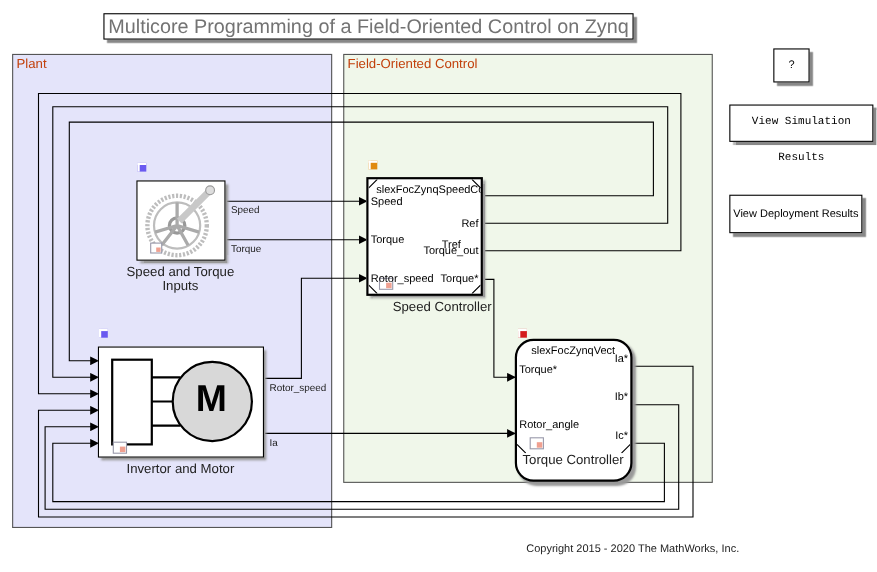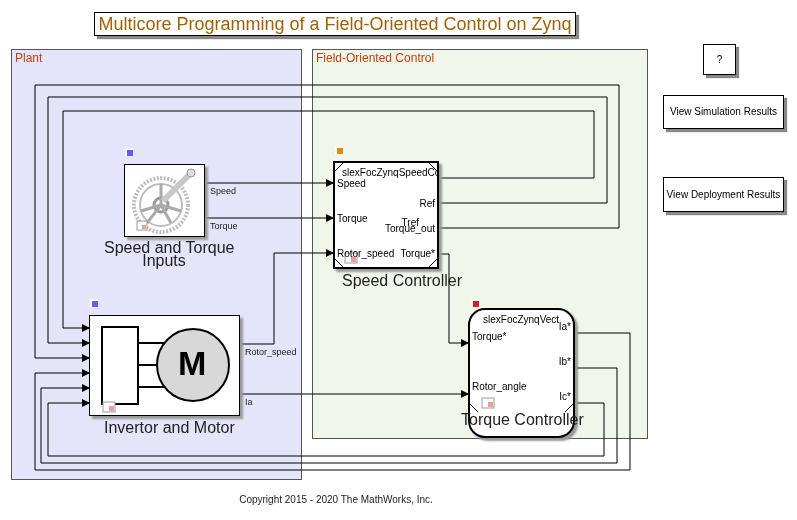--- a/index.html
+++ b/index.html
@@ -3,31 +3,31 @@
 <meta charset="utf-8">
 <style>
   html, body { margin:0; padding:0; }
   body { width:797px; height:520px; background:#ffffff; position:relative; overflow:hidden;
          font-family:"Liberation Sans", sans-serif; }
   .abs { position:absolute; }
   .area { position:absolute; border:1px solid #555; box-sizing:border-box; }
   .area-label { position:absolute; left:3px; top:1px; font-size:12px; color:#c2410c; }
   .title-box { position:absolute; left:94px; top:12px; width:482px; height:24px; border:1px solid #000;
                background:#fff; box-shadow:3px 3px 1px #888; box-sizing:border-box;
-               font-size:18px; line-height:22px; text-align:center; color:#a16207; }
+               font-size:18px; line-height:22px; text-align:center; color:#737373; }
   .btn { position:absolute; border:1px solid #000; background:#fff; box-shadow:3px 3px 1px #888;
          box-sizing:border-box; font-size:10px; text-align:center; color:#000; cursor:pointer; }
   .block { position:absolute; border:2px solid #000; background:#fff; box-sizing:border-box;
            box-shadow:3px 3px 2px #999; }
   .block.thin { border-width:1px; }
   .port { position:absolute; font-size:10px; color:#000; white-space:nowrap; }
   .sig { position:absolute; font-size:9px; color:#222; white-space:nowrap; }
-  .blabel { position:absolute; font-size:16px; color:#222; text-align:center; white-space:nowrap; }
+  .blabel { position:absolute; font-size:12px; color:#222; text-align:center; white-space:nowrap; }
   .sq { position:absolute; width:8px; height:8px; }
-  .copyright { position:absolute; left:0; width:672px; top:494px; text-align:center; font-size:10px; color:#222; }
+  .copyright { position:absolute; left:0; width:672px; top:494px; text-align:right; font-size:10px; color:#222; }
   svg.wires { position:absolute; left:0; top:0; }
 </style>
 </head>
 <body>
 
 <div class="area" style="left:11px;top:49px;width:291px;height:431px;background:#e4e4fa;">
   <span class="area-label">Plant</span>
 </div>
 <div class="area" style="left:312px;top:49px;width:336px;height:390px;background:#f0f7ea;">
   <span class="area-label">Field-Oriented Control</span>
@@ -60,21 +60,21 @@
 
     <path d="M574,333 H630 V470 H35 V373 H89" marker-end="url(#arr)"></path>
 
     <path d="M574,368 H617 V463 H41 V388 H89" marker-end="url(#arr)"></path>
 
     <path d="M574,403 H604 V456 H48 V403 H89" marker-end="url(#arr)"></path>
   </g>
 </svg>
 
 <div class="btn" style="left:703px;top:44px;width:33px;height:31px;line-height:29px;">?</div>
-<div class="btn" style="left:663px;top:95px;width:121px;height:34px;line-height:32px;">View Simulation Results</div>
+<div class="btn" style="left:663px;top:95px;width:131px;height:34px;line-height:32px;font-family:Liberation Mono, monospace;">View Simulation Results</div>
 <div class="btn" style="left:663px;top:145px;width:121px;height:35px;line-height:33px;margin-top:32px;">View Deployment Results</div>
 
 <div class="sq" style="left:125px;top:148px;background:#6a5af0;border-top:2px solid #fff;border-left:2px solid #fff;box-sizing:border-box;"></div>
 <div class="block thin" style="left:124px;top:164px;width:81px;height:73px;">
   <svg width="79" height="71">
     <g fill="none" stroke="#bdbdbd">
       <circle cx="36" cy="40" r="27" stroke-width="4" stroke-dasharray="2 1.5"></circle>
       <circle cx="36" cy="40" r="21" stroke-width="2"></circle>
       <circle cx="36" cy="40" r="7" stroke-width="3" stroke="#999"></circle>
       <path d="M36,40 L36,19 M36,40 L56,46 M36,40 L46,58 M36,40 L22,58 M36,40 L16,46" stroke-width="3" stroke="#aaa"></path>

